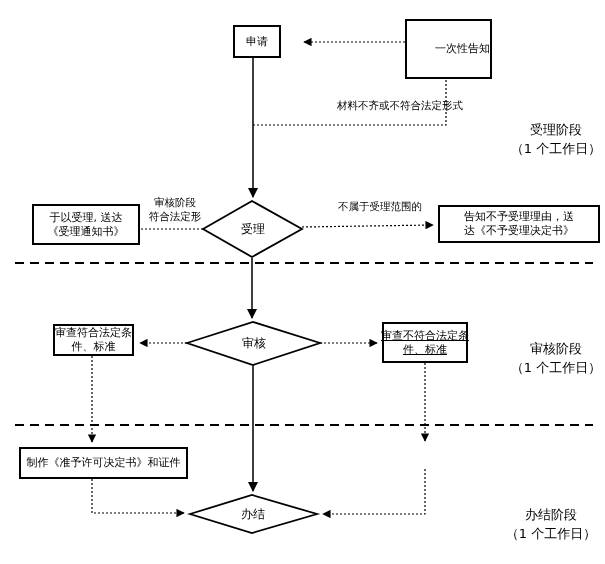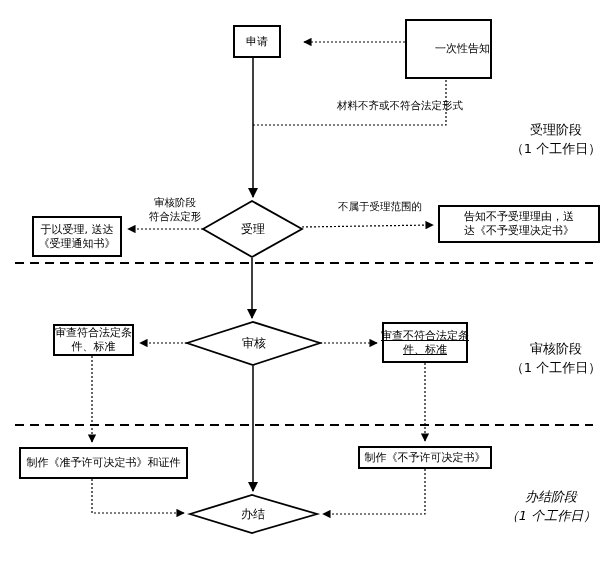--- a/index.html
+++ b/index.html
@@ -70,21 +70,21 @@
   </svg>
 
   <div class="node" style="left:233px;top:25px;width:48px;height:33px;">
     <span>申请</span>
   </div>
 
   <div class="node" style="left:405px;top:19px;width:87px;height:60px;padding-left:28px;">
     <span>一次性告知</span>
   </div>
 
-  <div class="node" style="left:32px;top:216px;width:90px;height:41px;">
+  <div class="node" style="left:32px;top:204px;width:108px;height:41px;">
     <span>于以受理, 送达</span>
     <span>《受理通知书》</span>
   </div>
 
   <div class="node" style="left:438px;top:205px;width:162px;height:38px;">
     <span>告知不予受理理由，送</span>
     <span>达《不予受理决定书》</span>
   </div>
 
   <div class="node" style="left:53px;top:324px;width:81px;height:32px;font-family:Liberation Mono, monospace;">
@@ -94,23 +94,20 @@
 
   <div class="node" style="left:382px;top:322px;width:86px;height:41px;text-decoration:underline;">
     <span>审查不符合法定条</span>
     <span>件、标准</span>
   </div>
 
   <div class="node" style="left:19px;top:447px;width:169px;height:32px;">
     <span>制作《准予许可决定书》和证件</span>
   </div>
 
-  <div class="node" style="left:358px;top:446px;width:134px;height:23px;">
-    <span>制作《不予许可决定书》</span>
-  </div>
 
   <div class="dlabel" style="left:253px;top:229px;">受理</div>
   <div class="dlabel" style="left:254px;top:343px;text-align:right;">审核</div>
   <div class="dlabel" style="left:253px;top:514px;">办结</div>
 
   <div class="elabel" style="left:282px;top:98px;width:140px;margin-left:48px;">
     <span>材料不齐或不符合法定形式</span>
   </div>
   <div class="elabel" style="left:133px;top:195px;width:84px;">
     <span>审核阶段</span>
@@ -121,18 +118,18 @@
   </div>
 
   <div class="stage" style="left:510px;top:120px;width:92px;">
     <span>受理阶段</span>
     <span>（1 个工作日）</span>
   </div>
   <div class="stage" style="left:510px;top:339px;width:92px;">
     <span>审核阶段</span>
     <span>（1 个工作日）</span>
   </div>
-  <div class="stage" style="left:505px;top:487px;width:92px;font-style:italic;">
+  <div class="stage" style="left:505px;top:505px;width:92px;">
     <span>办结阶段</span>
     <span>（1 个工作日）</span>
   </div>
 
 </div>
 
 </body></html>

